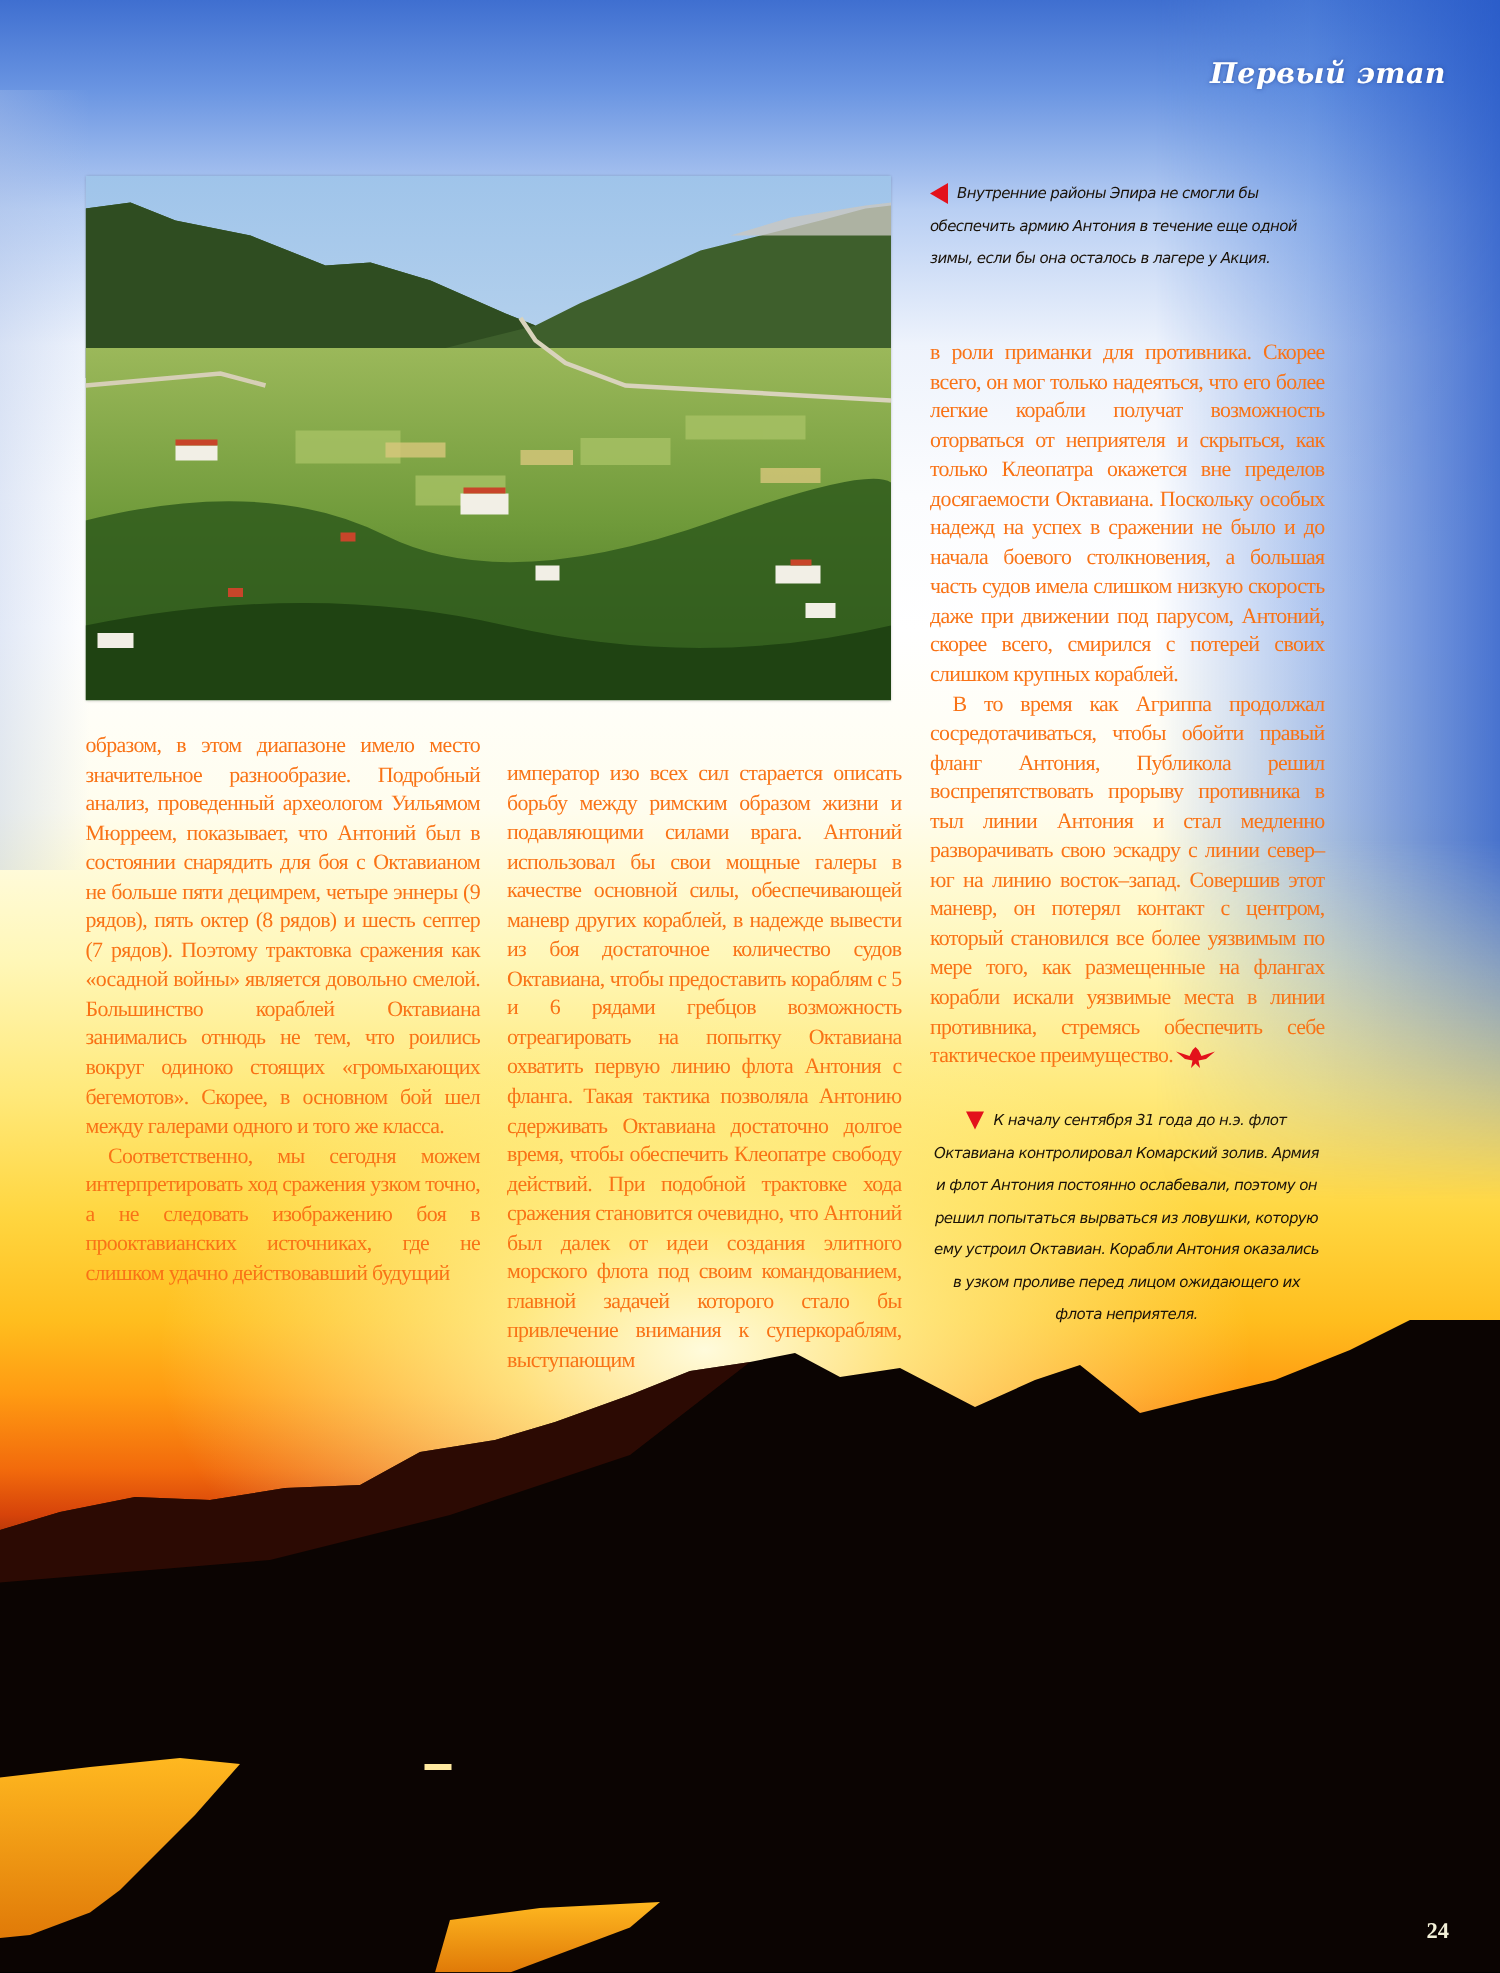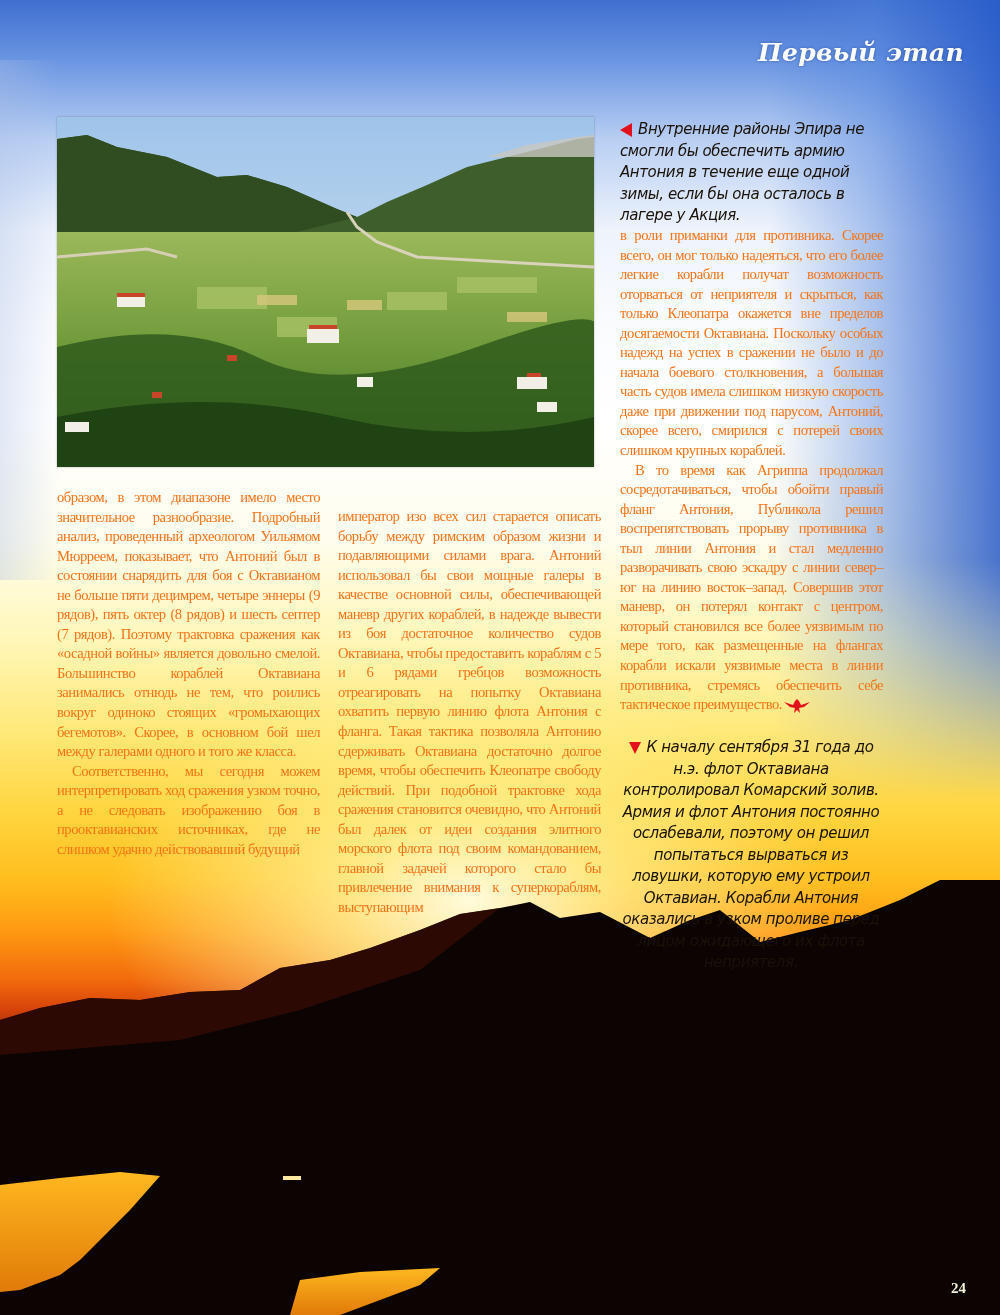--- a/index.html
+++ b/index.html
@@ -24,30 +24,30 @@
             mask-image: linear-gradient(180deg, #000 0%, #000 70%, transparent 100%);
   }
   .bg-left {
     position: absolute; left: 0; top: 60px; width: 60px; height: 520px;
     background: linear-gradient(90deg, rgba(170,190,230,0.35), rgba(255,255,255,0));
   }
   .mountains { position: absolute; left: 0; top: 880px; width: 1000px; height: 435px; }
   .section-title {
     position: absolute; right: 36px; top: 38px;
     font-family: "DejaVu Serif", serif; font-style: italic; font-weight: bold;
-    font-size: 25px; color: #ffffff; letter-spacing: 0.3px;
+    font-size: 19px; color: #ffffff; letter-spacing: 0.3px;
     text-shadow: 0 0 3px rgba(30,60,140,0.6);
   }
   .photo {
     position: absolute; left: 57px; top: 117px; width: 537px; height: 350px;
     overflow: hidden; box-shadow: 0 0 2px rgba(0,0,0,0.3);
   }
   .caption {
     position: absolute; font-family: "DejaVu Sans", sans-serif; font-style: italic;
-    font-size: 15px; line-height: 21.5px; color: #1a1208; letter-spacing: -0.4px;
+    font-size: 10px; line-height: 21.5px; color: #1a1208; letter-spacing: -0.4px;
   }
   .caption .marker { display: inline-block; width: 0; height: 0; margin-right: 6px; vertical-align: middle; }
   .marker.left { border-top: 7px solid transparent; border-bottom: 7px solid transparent; border-right: 12px solid #e3111b; }
   .marker.down { border-left: 6px solid transparent; border-right: 6px solid transparent; border-top: 12px solid #e3111b; }
   .col {
     position: absolute; font-size: 14.6px; line-height: 19.55px; color: #f97316;
     text-align: justify; letter-spacing: -0.45px; hyphens: manual;
   }
   .col p { margin: 0; }
   .col p.indent { text-indent: 15px; }

